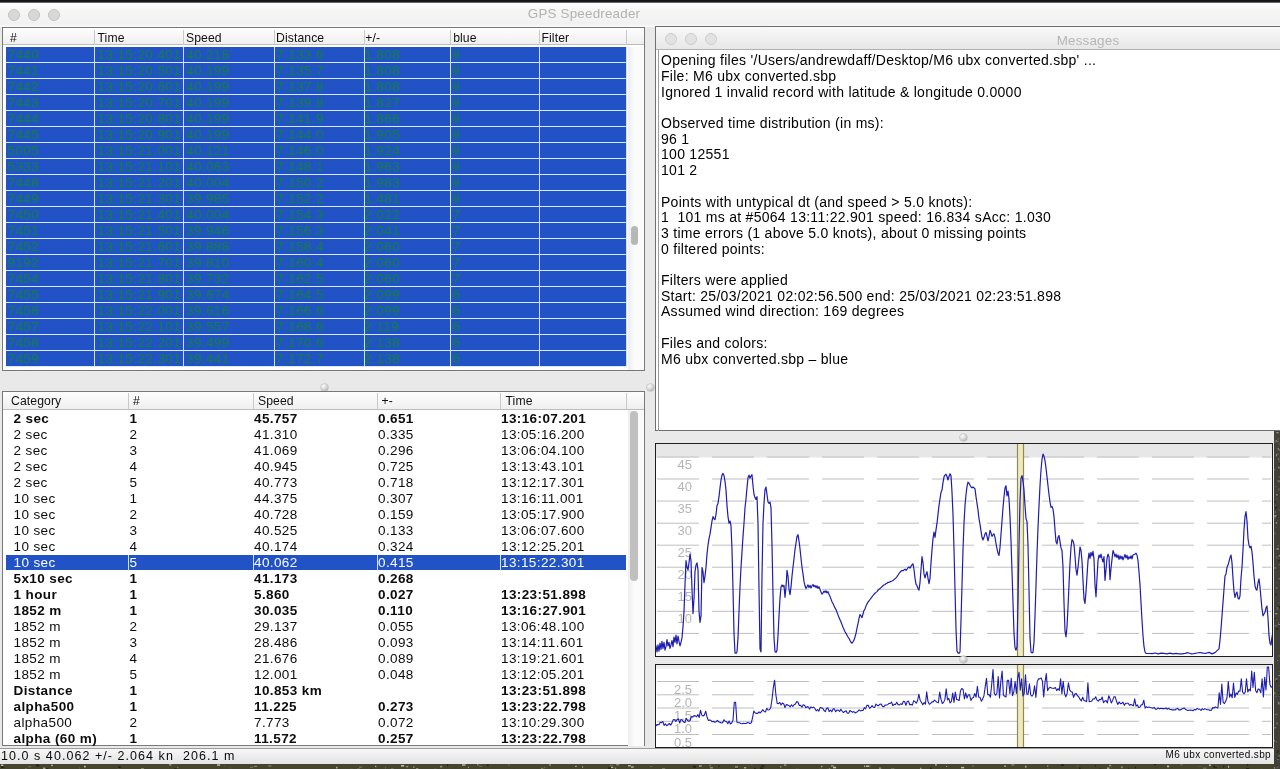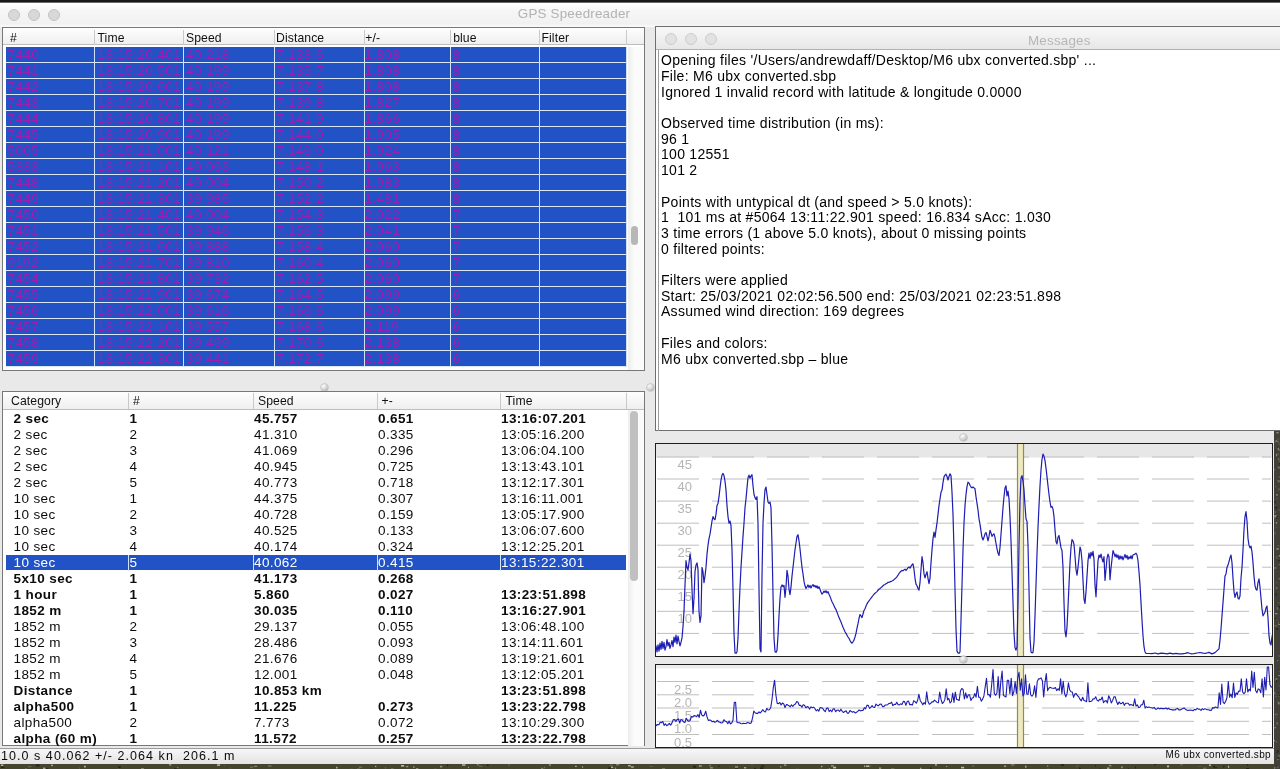--- a/index.html
+++ b/index.html
@@ -1,28 +1,28 @@
 <!DOCTYPE html>
 <html><head><meta charset="utf-8"><style>
 *{margin:0;padding:0;box-sizing:border-box}
 html,body{width:1280px;height:769px;overflow:hidden}
 body{position:relative;font-family:"Liberation Sans",sans-serif;background:#e9e9e9}
 .abs{position:absolute}
 .col{position:absolute;font-size:13.5px;letter-spacing:0.4px;white-space:pre;color:#0c0c0c}
-.col.wh{color:#a21caf}
+.col.wh{color:#15803d}
 .col .bb{font-weight:bold}
 .col .sel{color:#fff}
 .hdr{position:absolute;font-size:12.2px;letter-spacing:0.1px;color:#111;white-space:pre}
 .light{width:12px;height:12px;border-radius:50%;position:absolute}
 </style></head><body>
 
 <div class="abs" style="left:0;top:0;width:1280px;height:2px;background:#17171c"></div>
 <div class="abs" style="left:0;top:2px;width:1280px;height:1px;background:#6a6a6a"></div>
 <div class="abs" style="left:0;top:3px;width:1280px;height:23.5px;background:linear-gradient(#ffffff,#f6f6f6 30%,#f1f1f1 88%,#fbfbfb)"></div>
-<div class="abs" style="left:4px;top:6px;width:1140px;text-align:center;font-size:13.4px;color:#b2b2b2;letter-spacing:0.2px">GPS Speedreader</div>
+<div class="abs" style="left:14px;top:6px;width:1140px;text-align:center;font-size:13.4px;color:#b2b2b2;letter-spacing:0.2px">GPS Speedreader</div>
 <div class="light" style="left:8px;top:8.5px;background:#d8d8d8;border:1px solid #c3c3c3"></div>
 <div class="light" style="left:28px;top:8.5px;background:#d8d8d8;border:1px solid #c3c3c3"></div>
 <div class="light" style="left:48px;top:8.5px;background:#d8d8d8;border:1px solid #c3c3c3"></div>
 <div class="abs" style="left:2px;top:26.8px;width:643px;height:344.7px;border:1px solid #787878;background:#fff"></div>
 <div class="abs" style="left:3px;top:27.8px;width:641px;height:17.7px;background:linear-gradient(#fefefe,#efefef);border-bottom:1px solid #bdbdbd"></div>
 <div style="position:absolute;left:93.5px;top:30px;width:1px;height:15px;background:#c9c9c9"></div>
 <div style="position:absolute;left:183px;top:30px;width:1px;height:15px;background:#c9c9c9"></div>
 <div style="position:absolute;left:273.5px;top:30px;width:1px;height:15px;background:#c9c9c9"></div>
 <div style="position:absolute;left:363.5px;top:30px;width:1px;height:15px;background:#c9c9c9"></div>
 <div style="position:absolute;left:450px;top:30px;width:1px;height:15px;background:#c9c9c9"></div>
@@ -135,21 +135,21 @@
     <line x1="362.5" y1="1" x2="362.5" y2="83" stroke="#8f8d49" stroke-width="1.2"></line>
     <line x1="368.5" y1="1" x2="368.5" y2="83" stroke="#8f8d49" stroke-width="1.2"></line>
     <polyline fill="none" stroke="#1d1db2" stroke-width="1.1" stroke-linejoin="round" points="0.0,58.8 1.3,61.7 2.6,60.5 3.9,60.7 5.2,58.3 6.5,58.6 7.8,57.5 9.1,61.4 10.4,59.8 11.7,61.7 13.0,60.8 14.3,59.4 15.6,61.1 16.9,59.1 18.2,55.7 19.5,55.6 20.8,57.3 22.1,55.8 23.4,54.9 24.7,59.0 26.0,55.4 27.3,56.1 28.6,58.0 29.9,58.6 31.2,54.2 32.5,56.6 33.8,57.2 35.1,56.6 36.4,52.5 37.7,53.1 39.0,51.6 40.3,51.9 41.6,52.7 42.9,50.6 44.2,53.4 45.5,46.2 46.8,51.1 48.1,52.0 49.4,51.0 50.7,47.2 52.0,52.7 53.3,56.4 54.6,56.1 55.9,56.3 57.2,57.8 58.5,57.3 59.8,58.3 61.1,57.7 62.4,56.3 63.7,57.9 65.0,58.2 66.3,59.0 67.6,58.8 68.9,55.7 70.2,57.2 71.5,57.5 72.8,59.7 74.1,57.1 75.4,59.9 76.7,59.0 78.0,56.2 79.3,38.2 80.6,38.2 81.9,58.3 83.2,58.7 84.5,58.8 85.8,59.5 87.1,59.8 88.4,59.4 89.7,59.5 91.0,59.5 92.3,58.6 93.6,58.7 94.9,59.4 96.2,58.9 97.5,54.1 98.8,47.0 100.1,48.8 101.4,49.4 102.7,49.4 104.0,47.9 105.3,49.0 106.6,47.3 107.9,45.7 109.2,47.5 110.5,47.9 111.8,44.3 113.1,46.0 114.4,45.7 115.7,43.8 117.0,35.5 118.3,23.6 119.6,16.2 120.9,31.0 122.2,39.5 123.5,39.6 124.8,38.5 126.1,40.9 127.4,39.1 128.7,39.7 130.0,43.5 131.3,40.6 132.6,40.9 133.9,41.7 135.2,42.8 136.5,40.8 137.8,42.5 139.1,40.7 140.4,40.1 141.7,37.5 143.0,38.2 144.3,41.5 145.6,41.2 146.9,43.2 148.2,40.7 149.5,41.2 150.8,43.8 152.1,42.6 153.4,43.0 154.7,45.1 156.0,42.8 157.3,43.9 158.6,43.1 159.9,44.4 161.2,46.8 162.5,45.7 163.8,47.2 165.1,43.5 166.4,43.9 167.7,44.3 169.0,46.5 170.3,47.6 171.6,44.2 172.9,43.9 174.2,47.6 175.5,46.0 176.8,47.8 178.1,44.9 179.4,44.9 180.7,47.7 182.0,46.2 183.3,46.0 184.6,47.5 185.9,45.2 187.2,47.3 188.5,48.5 189.8,47.4 191.1,46.8 192.4,49.3 193.7,49.1 195.0,46.5 196.3,47.6 197.6,48.2 198.9,47.6 200.2,49.0 201.5,48.2 202.8,47.4 204.1,45.9 205.4,46.9 206.7,46.4 208.0,46.5 209.3,43.6 210.6,44.8 211.9,41.4 213.2,41.2 214.5,44.4 215.8,43.5 217.1,41.6 218.4,43.3 219.7,43.5 221.0,40.0 222.3,41.4 223.6,41.7 224.9,40.2 226.2,40.0 227.5,42.4 228.8,42.7 230.1,41.1 231.4,41.0 232.7,40.7 234.0,39.4 235.3,39.5 236.6,38.1 237.9,41.7 239.2,40.4 240.5,40.5 241.8,38.2 243.1,40.8 244.4,40.9 245.7,39.8 247.0,40.5 248.3,37.4 249.6,37.6 250.9,41.4 252.2,37.6 253.5,37.1 254.8,40.7 256.1,40.4 257.4,41.1 258.7,36.7 260.0,37.6 261.3,39.2 262.6,36.5 263.9,30.2 265.2,36.5 266.5,38.5 267.8,40.8 269.1,38.6 270.4,40.2 271.7,27.9 273.0,37.6 274.3,40.2 275.6,39.6 276.9,37.8 278.2,37.9 279.5,36.2 280.8,37.1 282.1,38.5 283.4,38.8 284.7,28.1 286.0,35.2 287.3,39.5 288.6,38.4 289.9,35.4 291.2,24.9 292.5,35.9 293.8,34.4 295.1,39.0 296.4,37.5 297.7,29.1 299.0,38.4 300.3,28.1 301.6,35.4 302.9,35.7 304.2,36.4 305.5,26.8 306.8,24.5 308.1,25.5 309.4,35.0 310.7,28.9 312.0,34.1 313.3,30.8 314.6,30.8 315.9,36.5 317.2,34.1 318.5,33.4 319.8,29.5 321.1,33.3 322.4,22.2 323.7,33.2 325.0,33.3 326.3,37.2 327.6,35.1 328.9,32.0 330.2,22.9 331.5,14.4 332.8,30.6 334.1,30.5 335.4,33.3 336.7,20.3 338.0,5.6 339.3,29.4 340.6,31.3 341.9,29.3 343.2,12.5 344.5,34.0 345.8,17.8 347.1,7.0 348.4,31.1 349.7,32.3 351.0,32.9 352.3,16.2 353.6,16.2 354.9,29.6 356.2,14.3 357.5,31.6 358.8,28.0 360.1,17.5 361.4,29.4 362.7,14.2 364.0,8.3 365.3,26.2 366.6,14.9 367.9,31.9 369.2,29.6 370.5,10.9 371.8,30.0 373.1,30.2 374.4,19.7 375.7,30.8 377.0,32.2 378.3,30.2 379.6,21.8 380.9,33.5 382.2,17.8 383.5,14.9 384.8,14.9 386.1,13.9 387.4,17.0 388.7,32.9 390.0,18.4 391.3,9.6 392.6,26.6 393.9,24.3 395.2,23.3 396.5,24.0 397.8,24.3 399.1,24.4 400.4,23.5 401.7,26.6 403.0,24.7 404.3,26.4 405.6,14.7 406.9,29.8 408.2,17.2 409.5,29.3 410.8,32.9 412.1,29.4 413.4,18.9 414.7,25.9 416.0,27.7 417.3,28.1 418.6,33.4 419.9,29.9 421.2,29.6 422.5,31.7 423.8,33.0 425.1,35.5 426.4,36.8 427.7,33.2 429.0,36.5 430.3,36.9 431.6,37.7 432.9,18.9 434.2,37.6 435.5,37.5 436.8,37.0 438.1,34.8 439.4,35.0 440.7,32.8 442.0,36.1 443.3,37.1 444.6,35.4 445.9,35.7 447.2,33.1 448.5,38.7 449.8,37.0 451.1,36.6 452.4,39.0 453.7,31.8 455.0,34.6 456.3,38.9 457.6,36.4 458.9,32.9 460.2,32.7 461.5,37.3 462.8,40.5 464.1,37.9 465.4,39.6 466.7,39.4 468.0,38.1 469.3,41.4 470.6,39.3 471.9,39.2 473.2,39.2 474.5,41.3 475.8,40.4 477.1,41.0 478.4,41.8 479.7,34.8 481.0,42.2 482.3,40.8 483.6,43.5 484.9,43.2 486.2,40.8 487.5,40.8 488.8,36.2 490.1,44.1 491.4,42.7 492.7,43.6 494.0,43.1 495.3,43.6 496.6,43.7 497.9,44.2 499.2,43.4 500.5,45.3 501.8,45.1 503.1,43.9 504.4,44.9 505.7,44.3 507.0,44.6 508.3,44.5 509.6,44.8 510.9,44.0 512.2,45.2 513.5,44.2 514.8,45.4 516.1,45.5 517.4,45.9 518.7,45.8 520.0,46.0 521.3,44.9 522.6,44.4 523.9,45.9 525.2,45.9 526.5,45.2 527.8,44.6 529.1,44.0 530.4,45.2 531.7,45.9 533.0,46.4 534.3,46.2 535.6,46.1 536.9,46.2 538.2,46.7 539.5,45.3 540.8,46.0 542.1,44.2 543.4,45.3 544.7,45.0 546.0,46.5 547.3,44.6 548.6,45.6 549.9,44.6 551.2,45.4 552.5,45.7 553.8,45.8 555.1,46.4 556.4,46.3 557.7,43.5 559.0,44.2 560.3,42.9 561.6,43.5 562.9,43.9 564.2,28.9 565.5,40.4 566.8,20.0 568.1,38.2 569.4,39.6 570.7,37.2 572.0,33.5 573.3,17.5 574.6,33.1 575.9,30.0 577.2,33.8 578.5,19.0 579.8,33.4 581.1,28.8 582.4,30.3 583.7,27.0 585.0,27.3 586.3,14.9 587.6,28.0 588.9,29.7 590.2,28.3 591.5,14.9 592.8,28.0 594.1,25.2 595.4,26.8 596.7,7.0 598.0,23.5 599.3,8.2 600.6,26.4 601.9,28.7 603.2,24.9 604.5,25.6 605.8,28.8 607.1,14.9 608.4,33.0 609.7,13.3 611.0,26.0 612.3,3.0 613.6,3.0 614.9,20.4 616.2,23.2 617.5,22.4 618.8,24.4"></polyline>
     <rect x="0.5" y="0.5" width="617" height="83" fill="none" stroke="#1d1d1d" stroke-width="1"></rect>
   </svg>
 <div class="abs" style="left:655px;top:26px;width:625px;height:405px;border:1px solid #6f6f6f;border-right:none;background:#fff"></div>
 <div class="abs" style="left:656px;top:27px;width:624px;height:22.5px;background:linear-gradient(#f8f8f8,#e7e7e7);border-bottom:1px solid #b1b1b1"></div>
 <div class="light" style="left:665px;top:33px;background:#e2e2e2;border:1px solid #cdcdcd"></div>
 <div class="light" style="left:685px;top:33px;background:#e2e2e2;border:1px solid #cdcdcd"></div>
 <div class="light" style="left:705px;top:33px;background:#e2e2e2;border:1px solid #cdcdcd"></div>
-<div class="abs" style="left:1028px;top:32.5px;width:120px;text-align:left;font-size:13.4px;color:#b6b6b6;letter-spacing:0.2px">Messages</div>
+<div class="abs" style="left:1028px;top:32.5px;width:120px;text-align:center;font-size:13.4px;color:#b6b6b6;letter-spacing:0.2px">Messages</div>
 <div class="abs" style="left:657.5px;top:49.5px;width:1px;height:381px;background:#9b9b9b"></div>
 <div class="abs" style="left:661px;top:53.2px;width:615px;font-size:14px;line-height:15.7px;color:#000;letter-spacing:0.28px;white-space:pre">Opening files '/Users/andrewdaff/Desktop/M6 ubx converted.sbp' ...<br>File: M6 ubx converted.sbp<br>Ignored 1 invalid record with latitude &amp; longitude 0.0000<br><br>Observed time distribution (in ms):<br>96 1<br>100 12551<br>101 2<br><br>Points with untypical dt (and speed &gt; 5.0 knots):<br>1  101 ms at #5064 13:11:22.901 speed: 16.834 sAcc: 1.030<br>3 time errors (1 above 5.0 knots), about 0 missing points<br>0 filtered points:<br><br>Filters were applied<br>Start: 25/03/2021 02:02:56.500 end: 25/03/2021 02:23:51.898<br>Assumed wind direction: 169 degrees<br><br>Files and colors:<br>M6 ubx converted.sbp – blue</div>
 <svg style="position:absolute;left:0;top:763.5px" width="1280" height="6" viewBox="0 0 1280 6">
     <rect width="1280" height="6" fill="#45442f"></rect>
     <rect x="796" y="3.7" width="3.0" height="1.9" fill="#55543c"></rect>
     <rect x="833" y="2.7" width="3.1" height="1.7" fill="#b9b9a4"></rect>
     <rect x="829" y="4.5" width="1.3" height="1.4" fill="#b9b9a4"></rect>
     <rect x="487" y="0.5" width="1.6" height="1.7" fill="#23231a"></rect>
     <rect x="357" y="4.6" width="2.9" height="1.0" fill="#8e8e72"></rect>
     <rect x="177" y="3.1" width="1.3" height="0.8" fill="#8e8e72"></rect>

